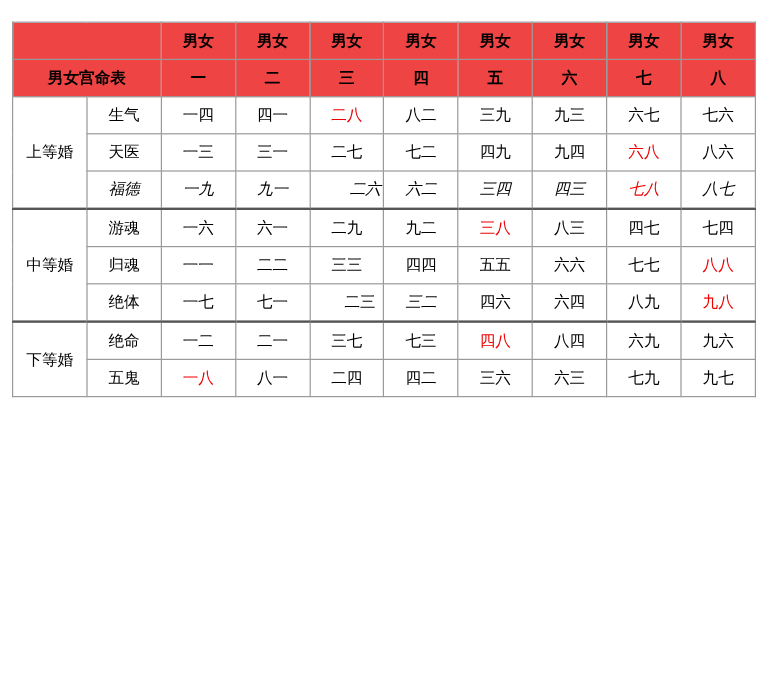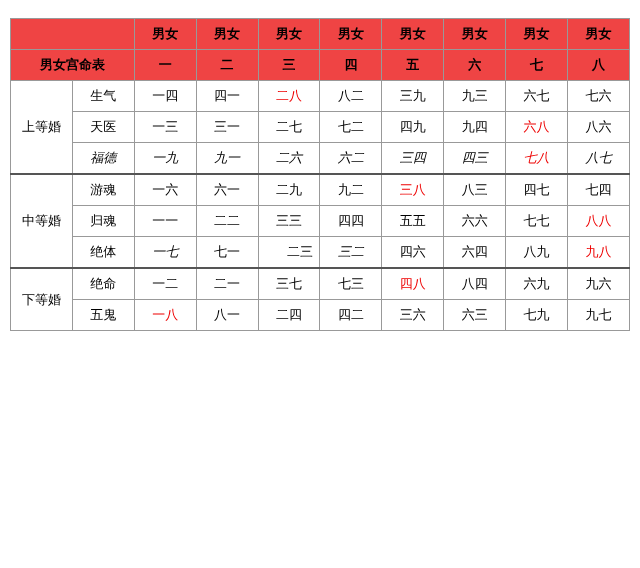--- a/index.html
+++ b/index.html
@@ -82,21 +82,21 @@
         <td>七二</td>
         <td>四九</td>
         <td>九四</td>
         <td class="red">六八</td>
         <td>八六</td>
       </tr>
       <tr style="border-bottom: 2px solid rgb(85, 85, 85); font-style: italic;">
         <td style="border-bottom: 2px solid rgb(85, 85, 85);">福德</td>
         <td style="border-bottom: 2px solid rgb(85, 85, 85);">一九</td>
         <td style="border-bottom: 2px solid rgb(85, 85, 85);">九一</td>
-        <td style="border-bottom: 2px solid rgb(85, 85, 85);">二六</td>
+        <td style="border-bottom: 2px solid rgb(85, 85, 85); text-align: right;">二六</td>
         <td style="border-bottom: 2px solid rgb(85, 85, 85);">六二</td>
         <td style="border-bottom: 2px solid rgb(85, 85, 85);">三四</td>
         <td style="border-bottom: 2px solid rgb(85, 85, 85);">四三</td>
         <td class="red" style="border-bottom: 2px solid rgb(85, 85, 85);">七八</td>
         <td style="border-bottom: 2px solid rgb(85, 85, 85);">八七</td>
       </tr>
       <tr>
         <td rowspan="3">中等婚</td>
         <td>游魂</td>
         <td>一六</td>
@@ -114,21 +114,21 @@
         <td>二二</td>
         <td>三三</td>
         <td>四四</td>
         <td>五五</td>
         <td>六六</td>
         <td>七七</td>
         <td class="red">八八</td>
       </tr>
       <tr style="border-bottom: 2px solid rgb(85, 85, 85);">
         <td style="border-bottom: 2px solid rgb(85, 85, 85);">绝体</td>
-        <td style="border-bottom: 2px solid rgb(85, 85, 85); font-style: italic;">一七</td>
+        <td style="border-bottom: 2px solid rgb(85, 85, 85);">一七</td>
         <td style="border-bottom: 2px solid rgb(85, 85, 85);">七一</td>
         <td style="border-bottom: 2px solid rgb(85, 85, 85); padding-left: 24px;">二三</td>
         <td style="border-bottom: 2px solid rgb(85, 85, 85); font-style: italic;">三二</td>
         <td style="border-bottom: 2px solid rgb(85, 85, 85);">四六</td>
         <td style="border-bottom: 2px solid rgb(85, 85, 85);">六四</td>
         <td style="border-bottom: 2px solid rgb(85, 85, 85);">八九</td>
         <td class="red" style="border-bottom: 2px solid rgb(85, 85, 85); font-family: Liberation Serif, serif;">九八</td>
       </tr>
       <tr>
         <td rowspan="2">下等婚</td>

